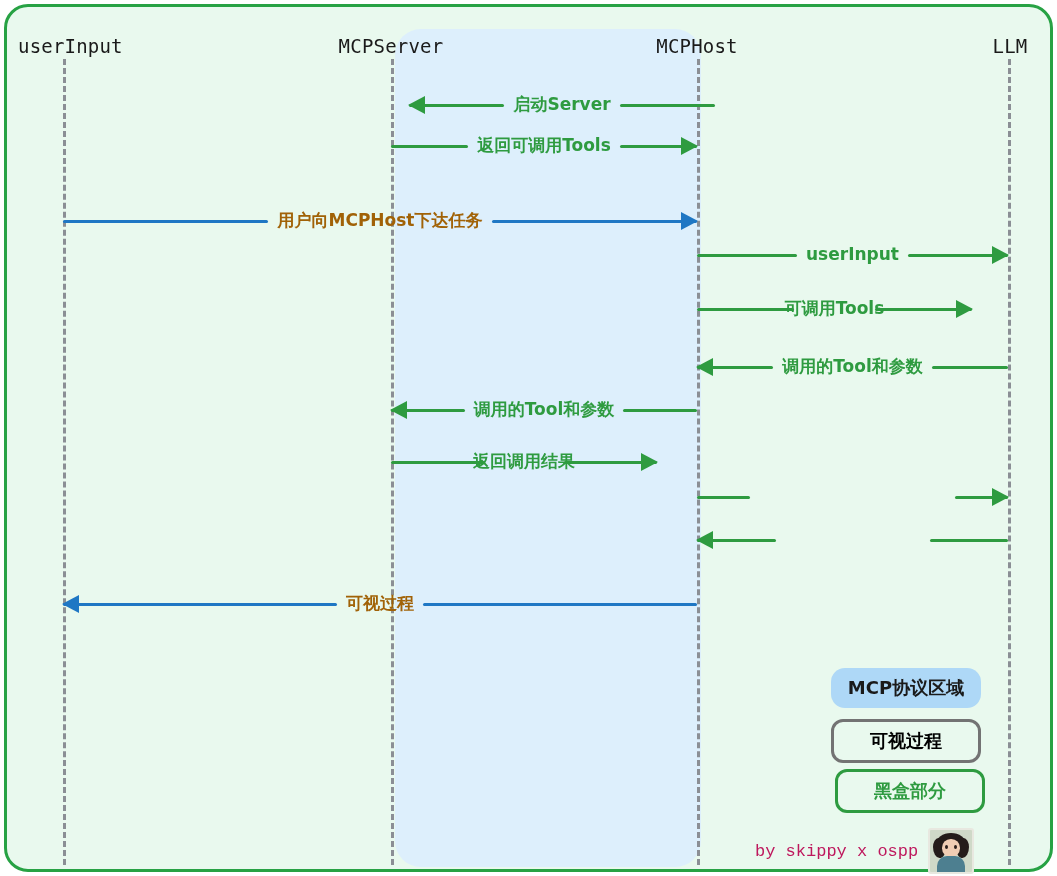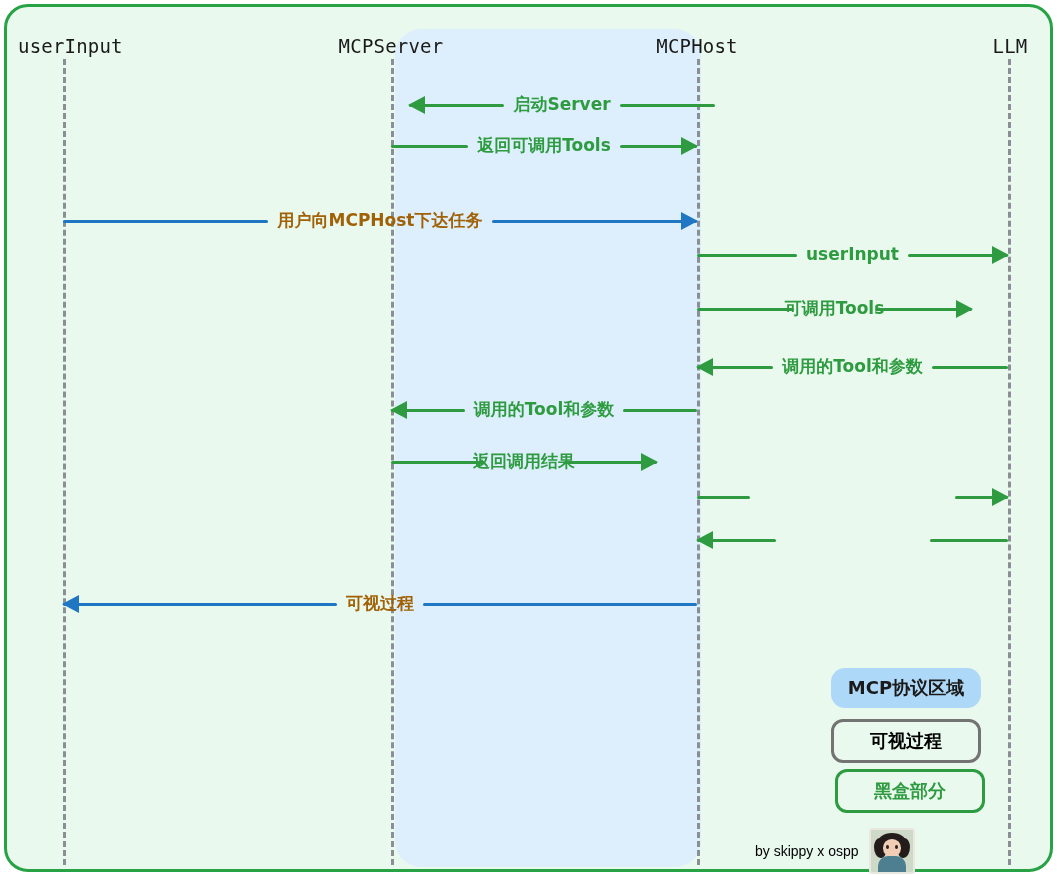--- a/index.html
+++ b/index.html
@@ -26,22 +26,22 @@
   .msg.green .head.left{border-right:17px solid #2e9b40;left:-1px;margin-top:-9px;}
   .msg.blue .head.right{border-left:17px solid #1f77c4;right:-1px;margin-top:-9px;}
   .msg.blue .head.left{border-right:17px solid #1f77c4;left:-1px;margin-top:-9px;}
   .lgd{position:absolute;box-sizing:border-box;display:flex;align-items:center;
        justify-content:center;font-size:18px;font-weight:700;border-radius:12px;
        font-family:"DejaVu Sans","Liberation Sans",sans-serif;}
   .lgd.fill{background:#aed8f7;color:#1a1a1a;border:none;border-radius:14px;}
   .lgd.blueb{background:#e9f9ee;color:#000000;border:3px solid #737373;}
   .lgd.greenb{background:#e9f9ee;color:#2e9b40;border:3px solid #2e9b40;}
   #sig{position:absolute;display:flex;align-items:center;gap:10px;}
-  #sigtext{font-size:14px;color:#000000;white-space:nowrap;
-           font-family:Liberation Sans, sans-serif;}
+  #sigtext{font-size:17px;color:#be185d;white-space:nowrap;
+           font-family:Liberation Mono, monospace;}
   #avatar{width:42px;height:42px;border:2px solid #e8e8e0;border-radius:3px;
           background:#cfd9c8;position:relative;overflow:hidden;}
   #avatar .hair{position:absolute;left:6px;top:3px;width:30px;height:22px;
                 background:#241c1a;border-radius:50% 50% 42% 42%;}
   #avatar .face{position:absolute;left:12px;top:9px;width:18px;height:18px;
                 background:#f0cdb4;border-radius:48%;}
   #avatar .eyeL{position:absolute;left:15px;top:15px;width:3px;height:4px;background:#2a1f1c;border-radius:50%;}
   #avatar .eyeR{position:absolute;left:24px;top:15px;width:3px;height:4px;background:#2a1f1c;border-radius:50%;}
   #avatar .body{position:absolute;left:7px;top:26px;width:28px;height:16px;
                 background:#4d7f90;border-radius:10px 10px 0 0;}

